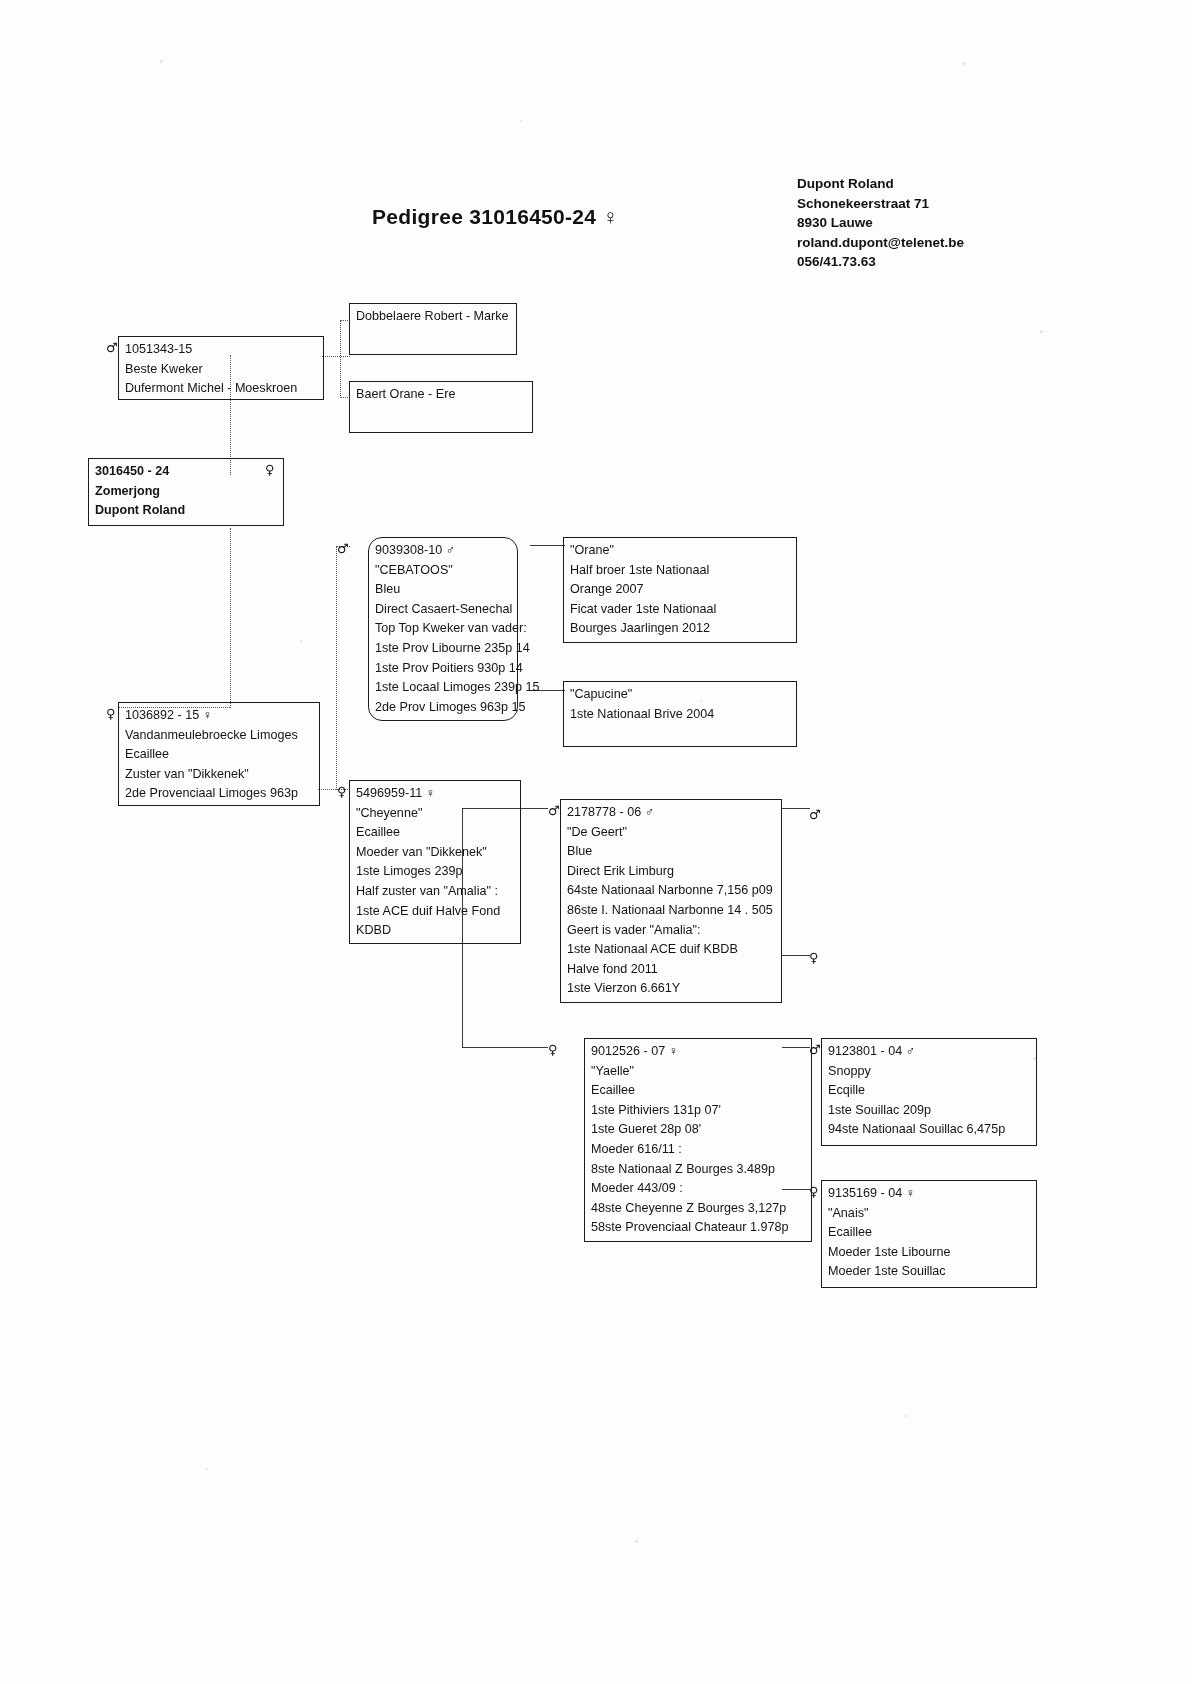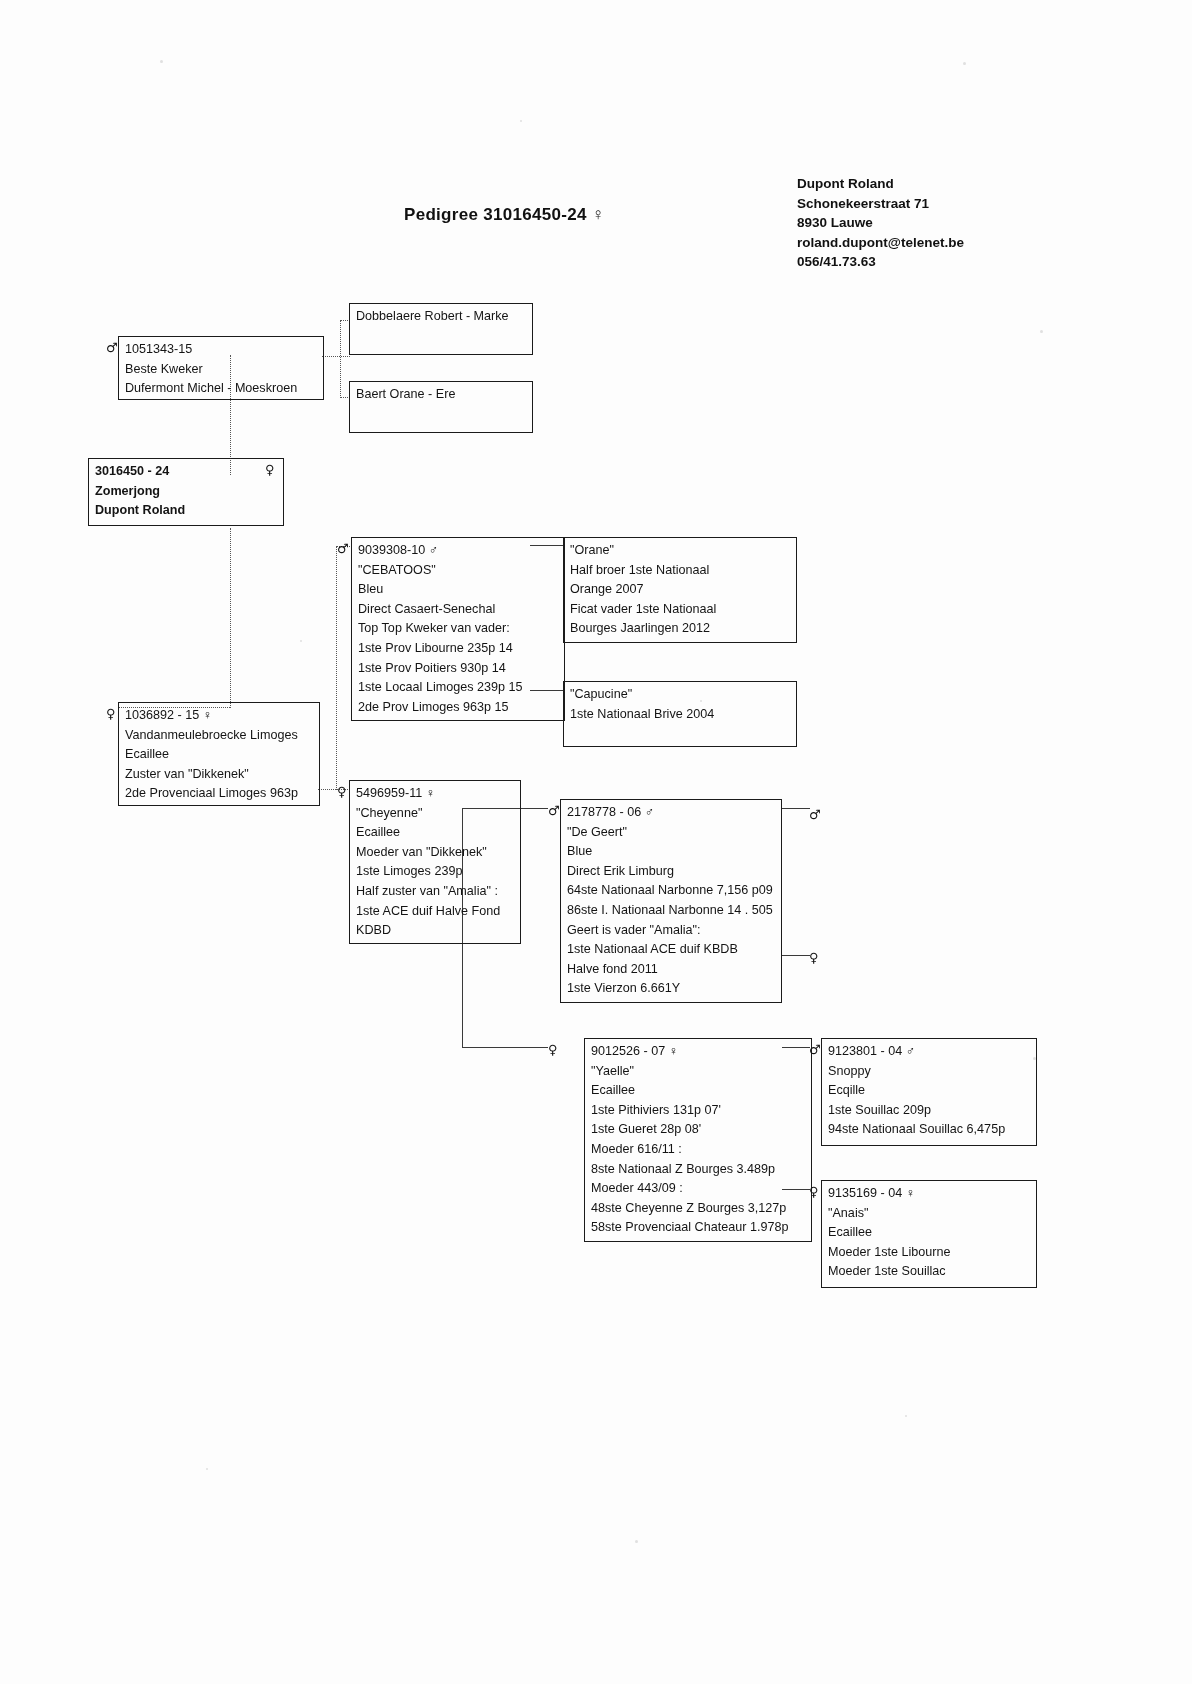--- a/index.html
+++ b/index.html
@@ -25,26 +25,25 @@
     position: absolute;
     background: #c9c9c9;
     border-radius: 50%;
     opacity: .55;
   }
 
   .title {
     position: absolute;
     left: 372px;
     top: 205px;
-    font-size: 17px;
+    font-size: 21px;
     font-weight: bold;
     letter-spacing: .3px;
     color: #111;
     white-space: nowrap;
-    margin-left: 32px;
   }
 
   .owner {
     position: absolute;
     left: 797px;
     top: 174px;
     font-size: 13.5px;
     font-weight: bold;
     line-height: 19.5px;
     color: #111;
@@ -140,21 +139,21 @@
   <div class="sol-h" style="left:782px;top:1047px;width:28px;"></div>
   <div class="sol-h" style="left:782px;top:1189px;width:28px;"></div>
 
   <div class="sex-left" style="left:106px;top:340px;">♂</div>
   <div class="box" style="left:118px;top:336px;width:206px;height:64px;">
     <div class="ln">1051343-15</div>
     <div class="ln">Beste Kweker</div>
     <div class="ln">Dufermont Michel - Moeskroen</div>
   </div>
 
-  <div class="box" style="left:349px;top:303px;width:184px;height:52px;">
+  <div class="box" style="left:349px;top:303px;width:168px;height:52px;">
     <div class="ln">Dobbelaere Robert - Marke</div>
   </div>
 
   <div class="box" style="left:349px;top:381px;width:184px;height:52px;">
     <div class="ln">Baert Orane - Ere</div>
   </div>
 
   <div class="box bold" style="left:88px;top:458px;width:196px;height:68px;">
     <div class="ln">3016450 - 24</div>
     <div class="ln">Zomerjong</div>
@@ -165,21 +164,21 @@
   <div class="sex-left" style="left:106px;top:706px;">♀</div>
   <div class="box" style="left:118px;top:702px;width:202px;height:104px;">
     <div class="ln">1036892 - 15 ♀</div>
     <div class="ln">Vandanmeulebroecke Limoges</div>
     <div class="ln">Ecaillee</div>
     <div class="ln">Zuster van "Dikkenek"</div>
     <div class="ln">2de Provenciaal Limoges 963p</div>
   </div>
 
   <div class="sex-left" style="left:337px;top:541px;">♂</div>
-  <div class="box" style="left:351px;top:537px;width:214px;height:184px;">
+  <div class="box" style="left:368px;top:537px;width:150px;height:184px;border-radius:14px;">
     <div class="ln">9039308-10 ♂</div>
     <div class="ln">"CEBATOOS"</div>
     <div class="ln">Bleu</div>
     <div class="ln">Direct Casaert-Senechal</div>
     <div class="ln">Top Top Kweker van vader:</div>
     <div class="ln">1ste Prov Libourne 235p 14</div>
     <div class="ln">1ste Prov Poitiers 930p 14</div>
     <div class="ln">1ste Locaal Limoges 239p 15</div>
     <div class="ln">2de Prov Limoges 963p 15</div>
   </div>

